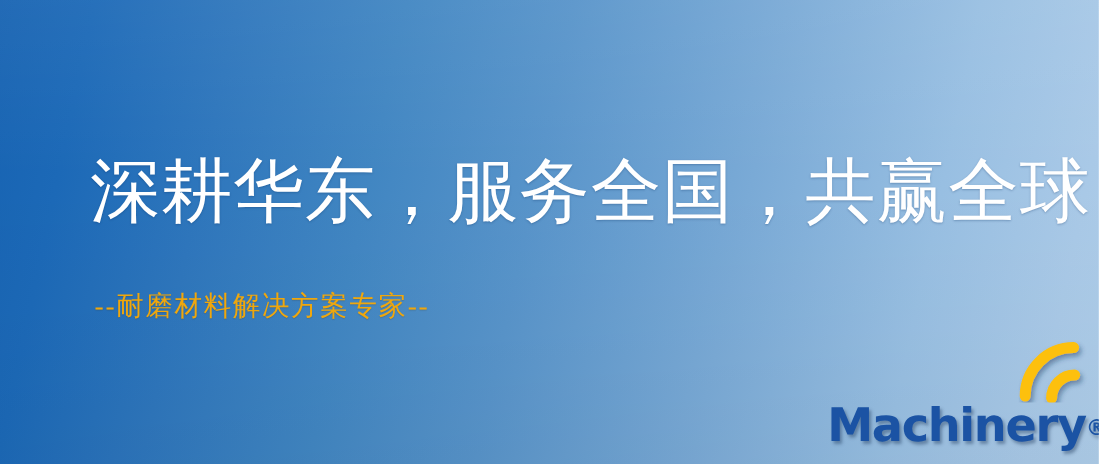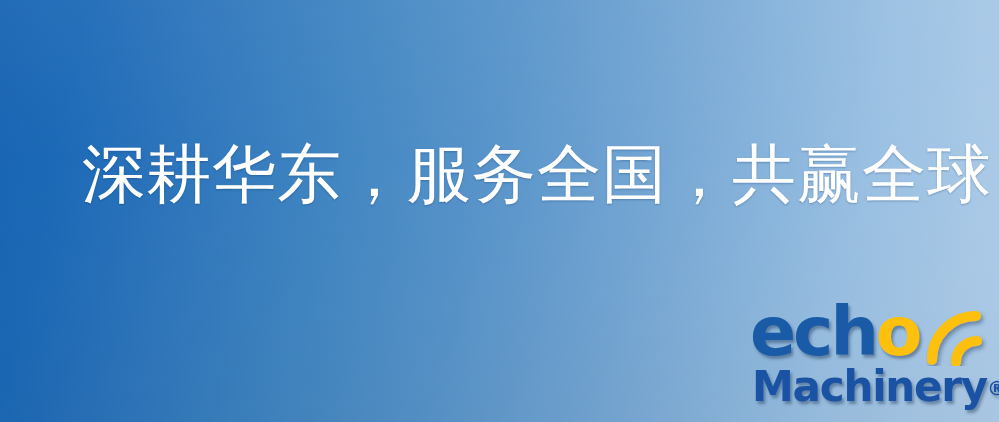--- a/index.html
+++ b/index.html
@@ -134,27 +134,25 @@
 </style>
 </head>
 <body>
 
 <div id="banner">
 
   <div id="sheen"></div>
 
   <div id="headline">深耕华东，服务全国，共赢全球</div>
 
+  <div id="subtitle">--耐磨材料解决方案专家--</div>
 
   <div id="logo">
     <div id="logo-wordmark">
 
-      <div class="logo-main">
-        <span class="blue">ech</span><span class="gold">o</span>
-      </div>
 
       <svg id="echo-waves" viewBox="0 0 74 72">
         <defs>
           <filter id="wshadow" x="-40%" y="-40%" width="200%" height="200%">
             <feDropShadow dx="2" dy="3" stdDeviation="2.2" flood-color="#14325A" flood-opacity="0.45"></feDropShadow>
           </filter>
         </defs>
         <g filter="url(#wshadow)" fill="none" stroke="#FDC00D" stroke-width="10" stroke-linecap="round">
           <path d="M 6 66 A 44 44 0 0 1 50 22"></path>
           <path d="M 30 68 A 21 21 0 0 1 51 47"></path>

